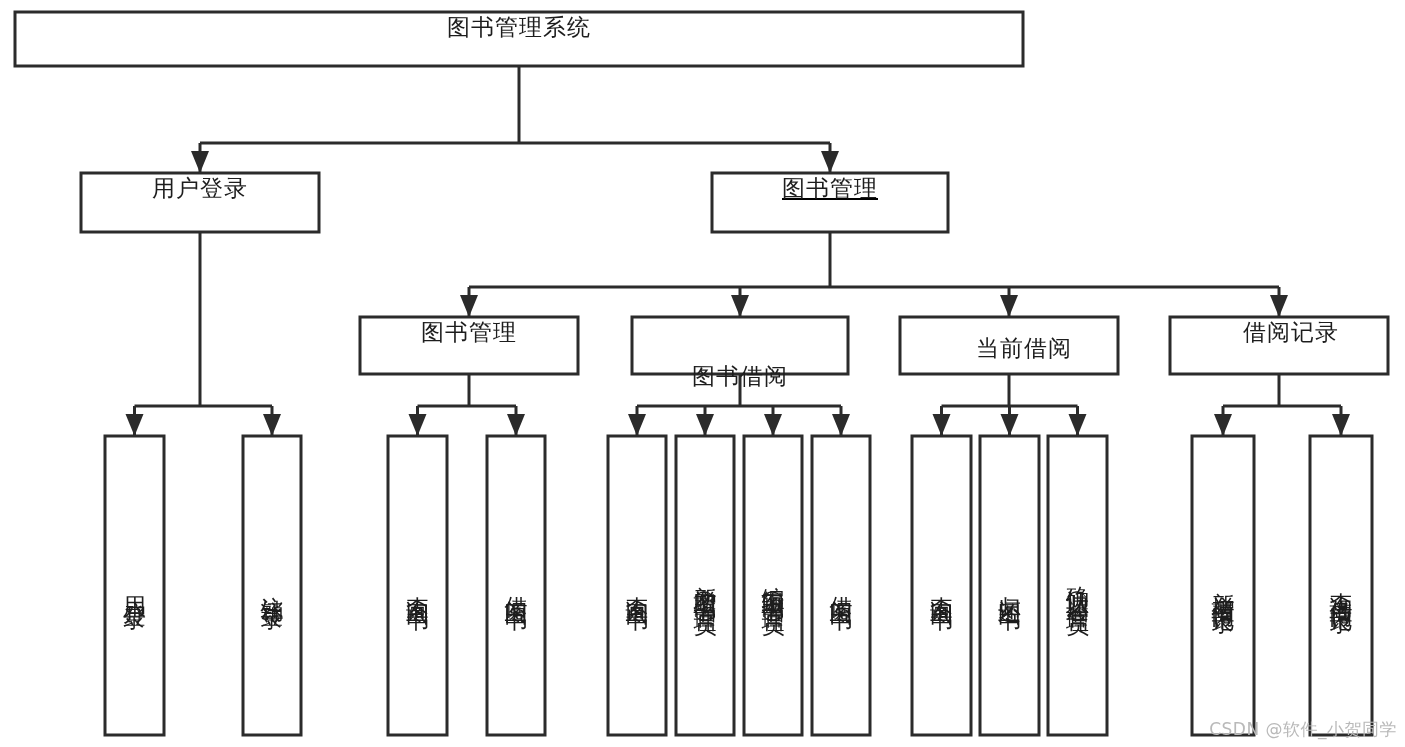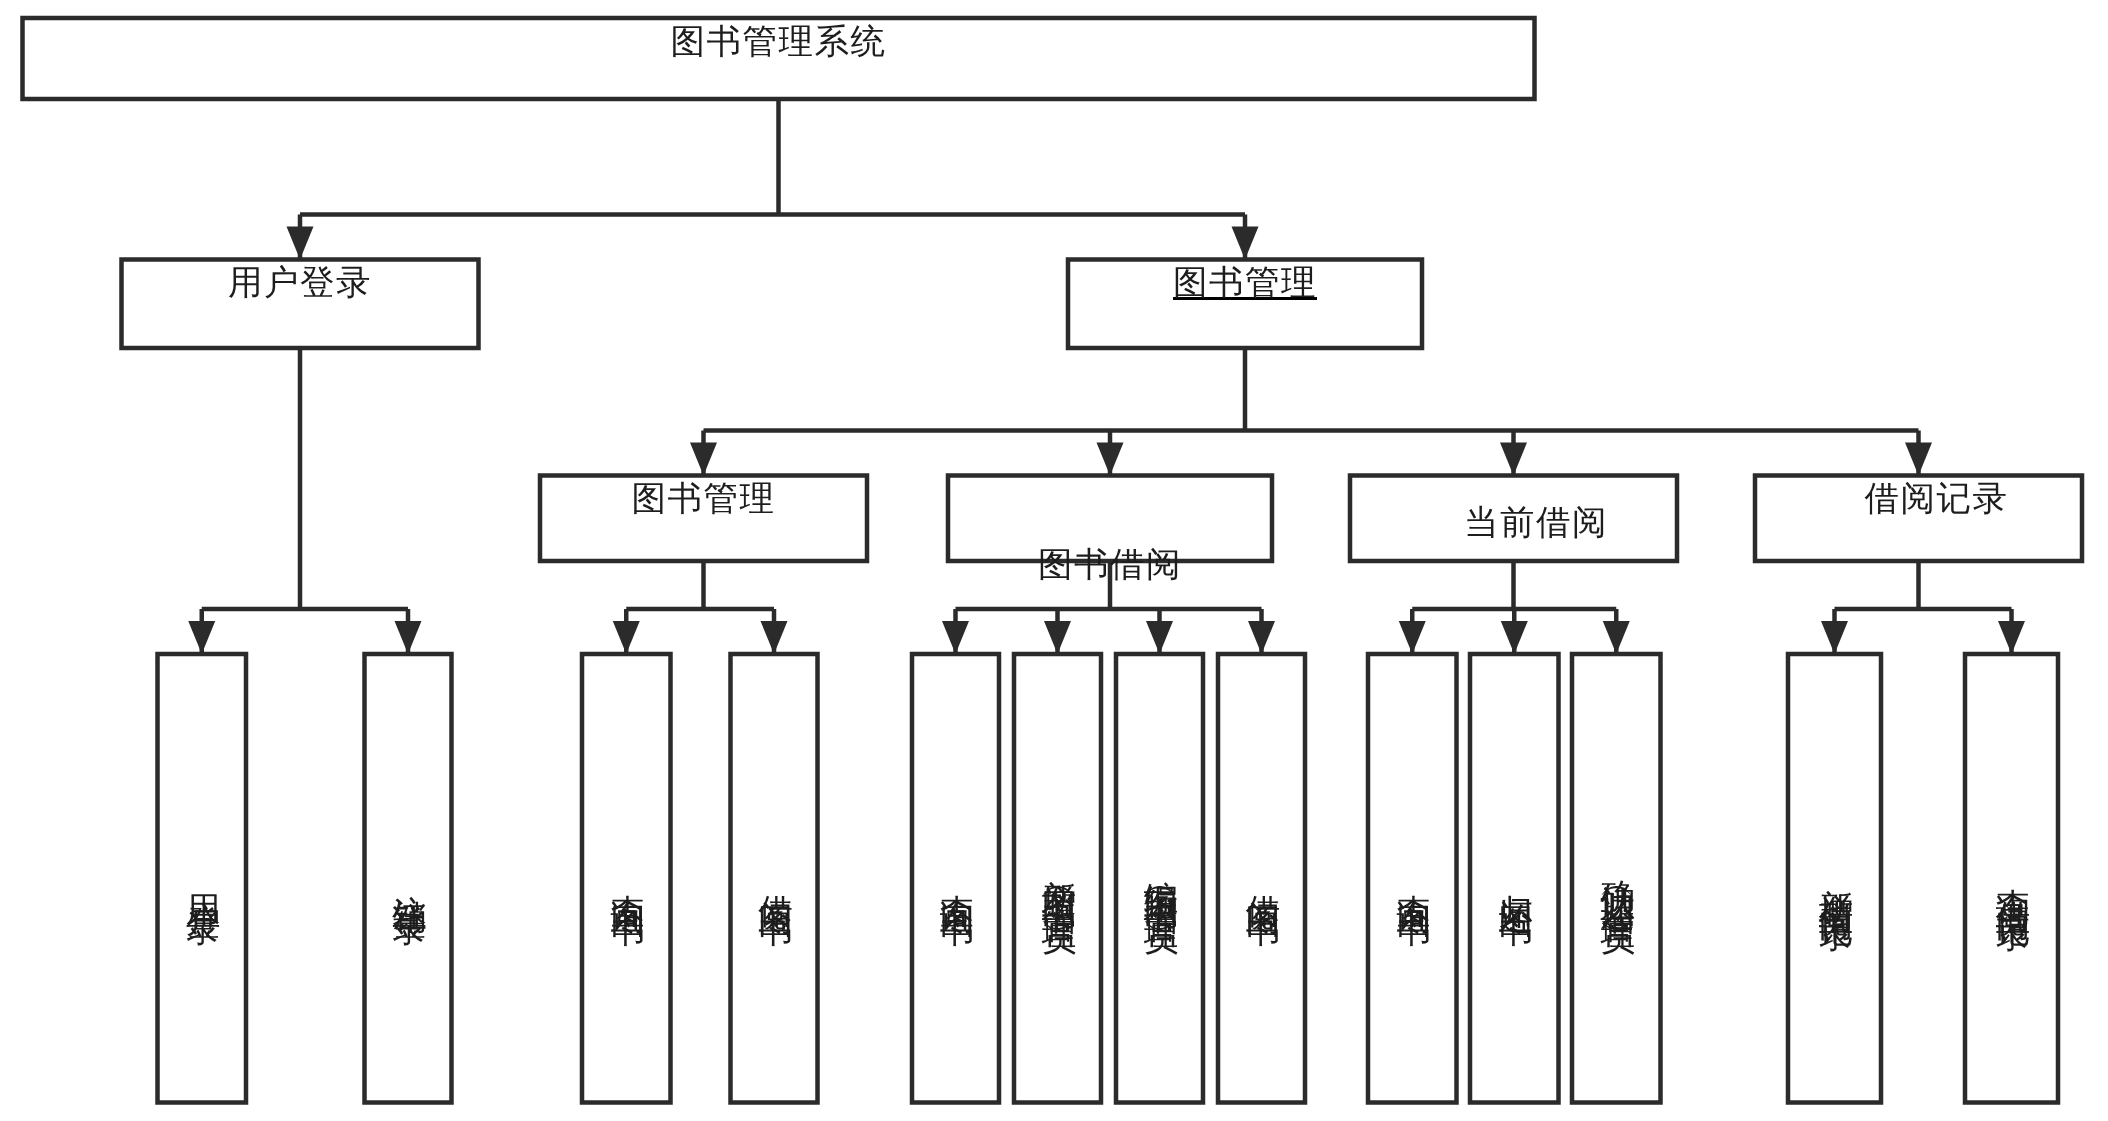--- a/index.html
+++ b/index.html
@@ -225,14 +225,15 @@
         <span class="vlabel-text">确认归还（管理员）</span>
       </div>
       <div class="vlabel-wrap" style="left: 1192px; top: 436px; width: 62px; height: 299px;">
         <span class="vlabel-text">新增借阅记录</span>
       </div>
       <div class="vlabel-wrap" style="left: 1310px; top: 436px; width: 62px; height: 299px;">
         <span class="vlabel-text">查询借阅记录</span>
       </div>
     </div>
 
+  <div id="watermark">CSDN @软件_小贺同学</div>
 
 </div>
 
 </body></html>

